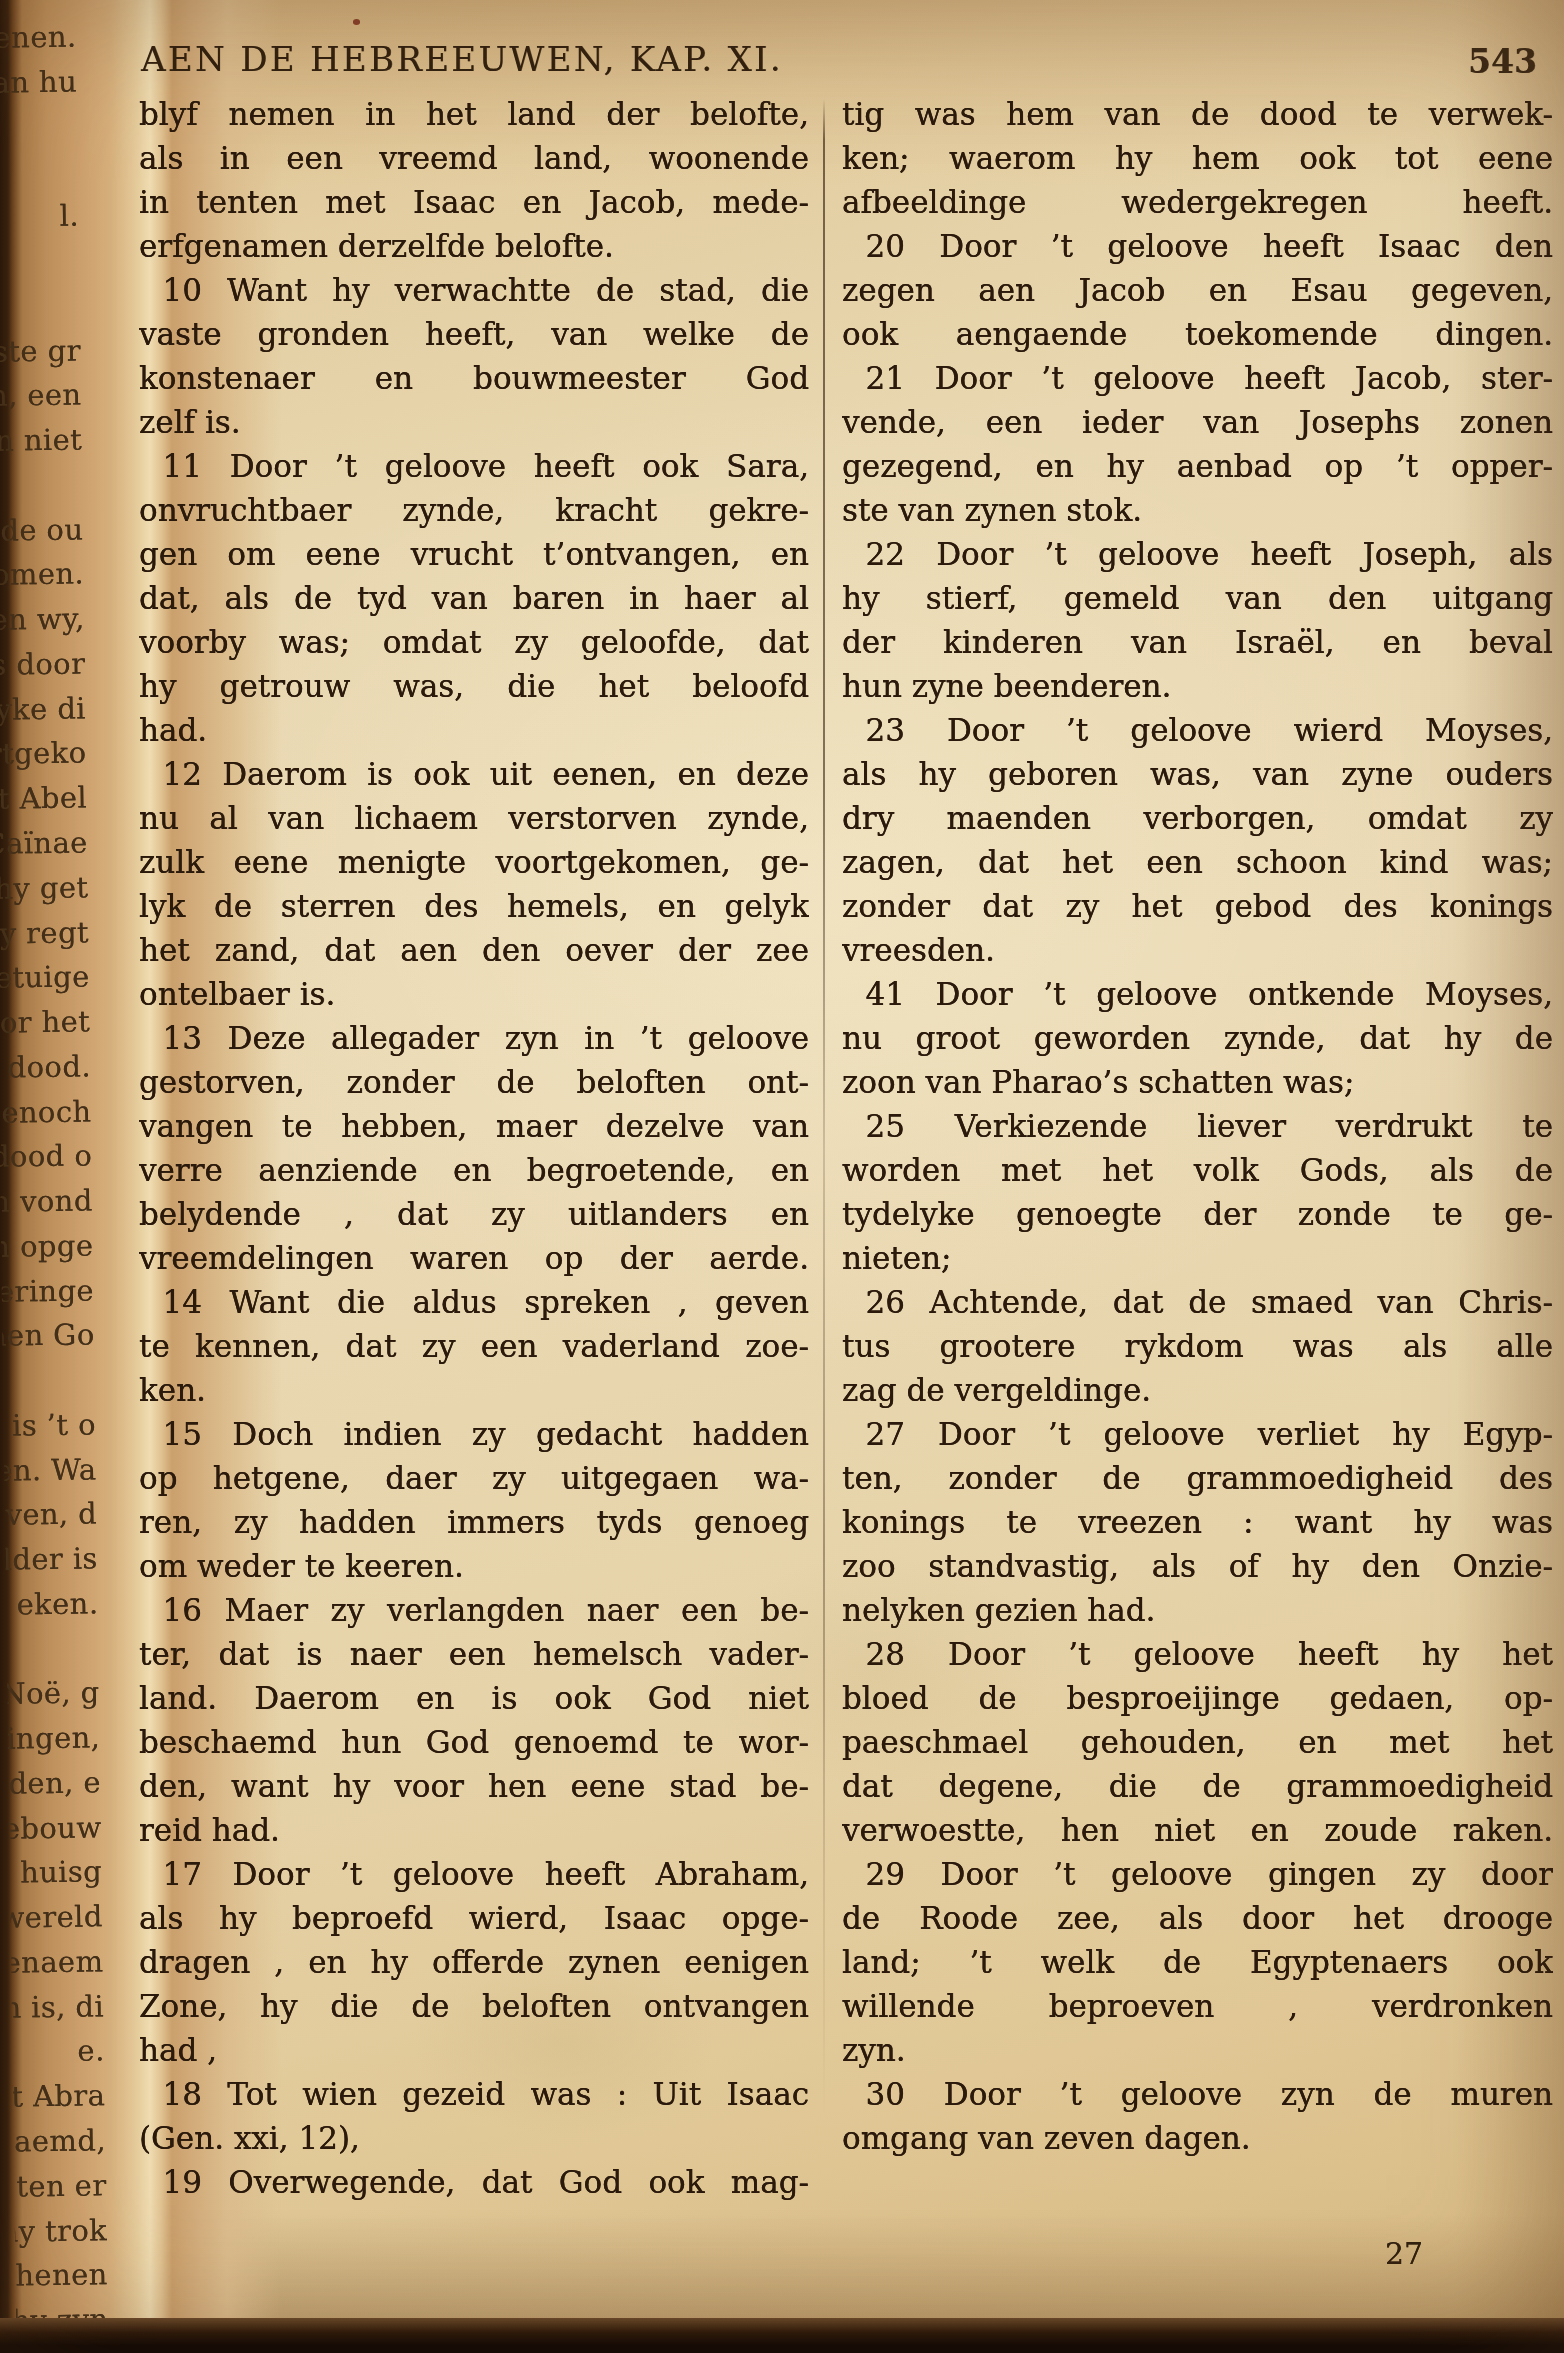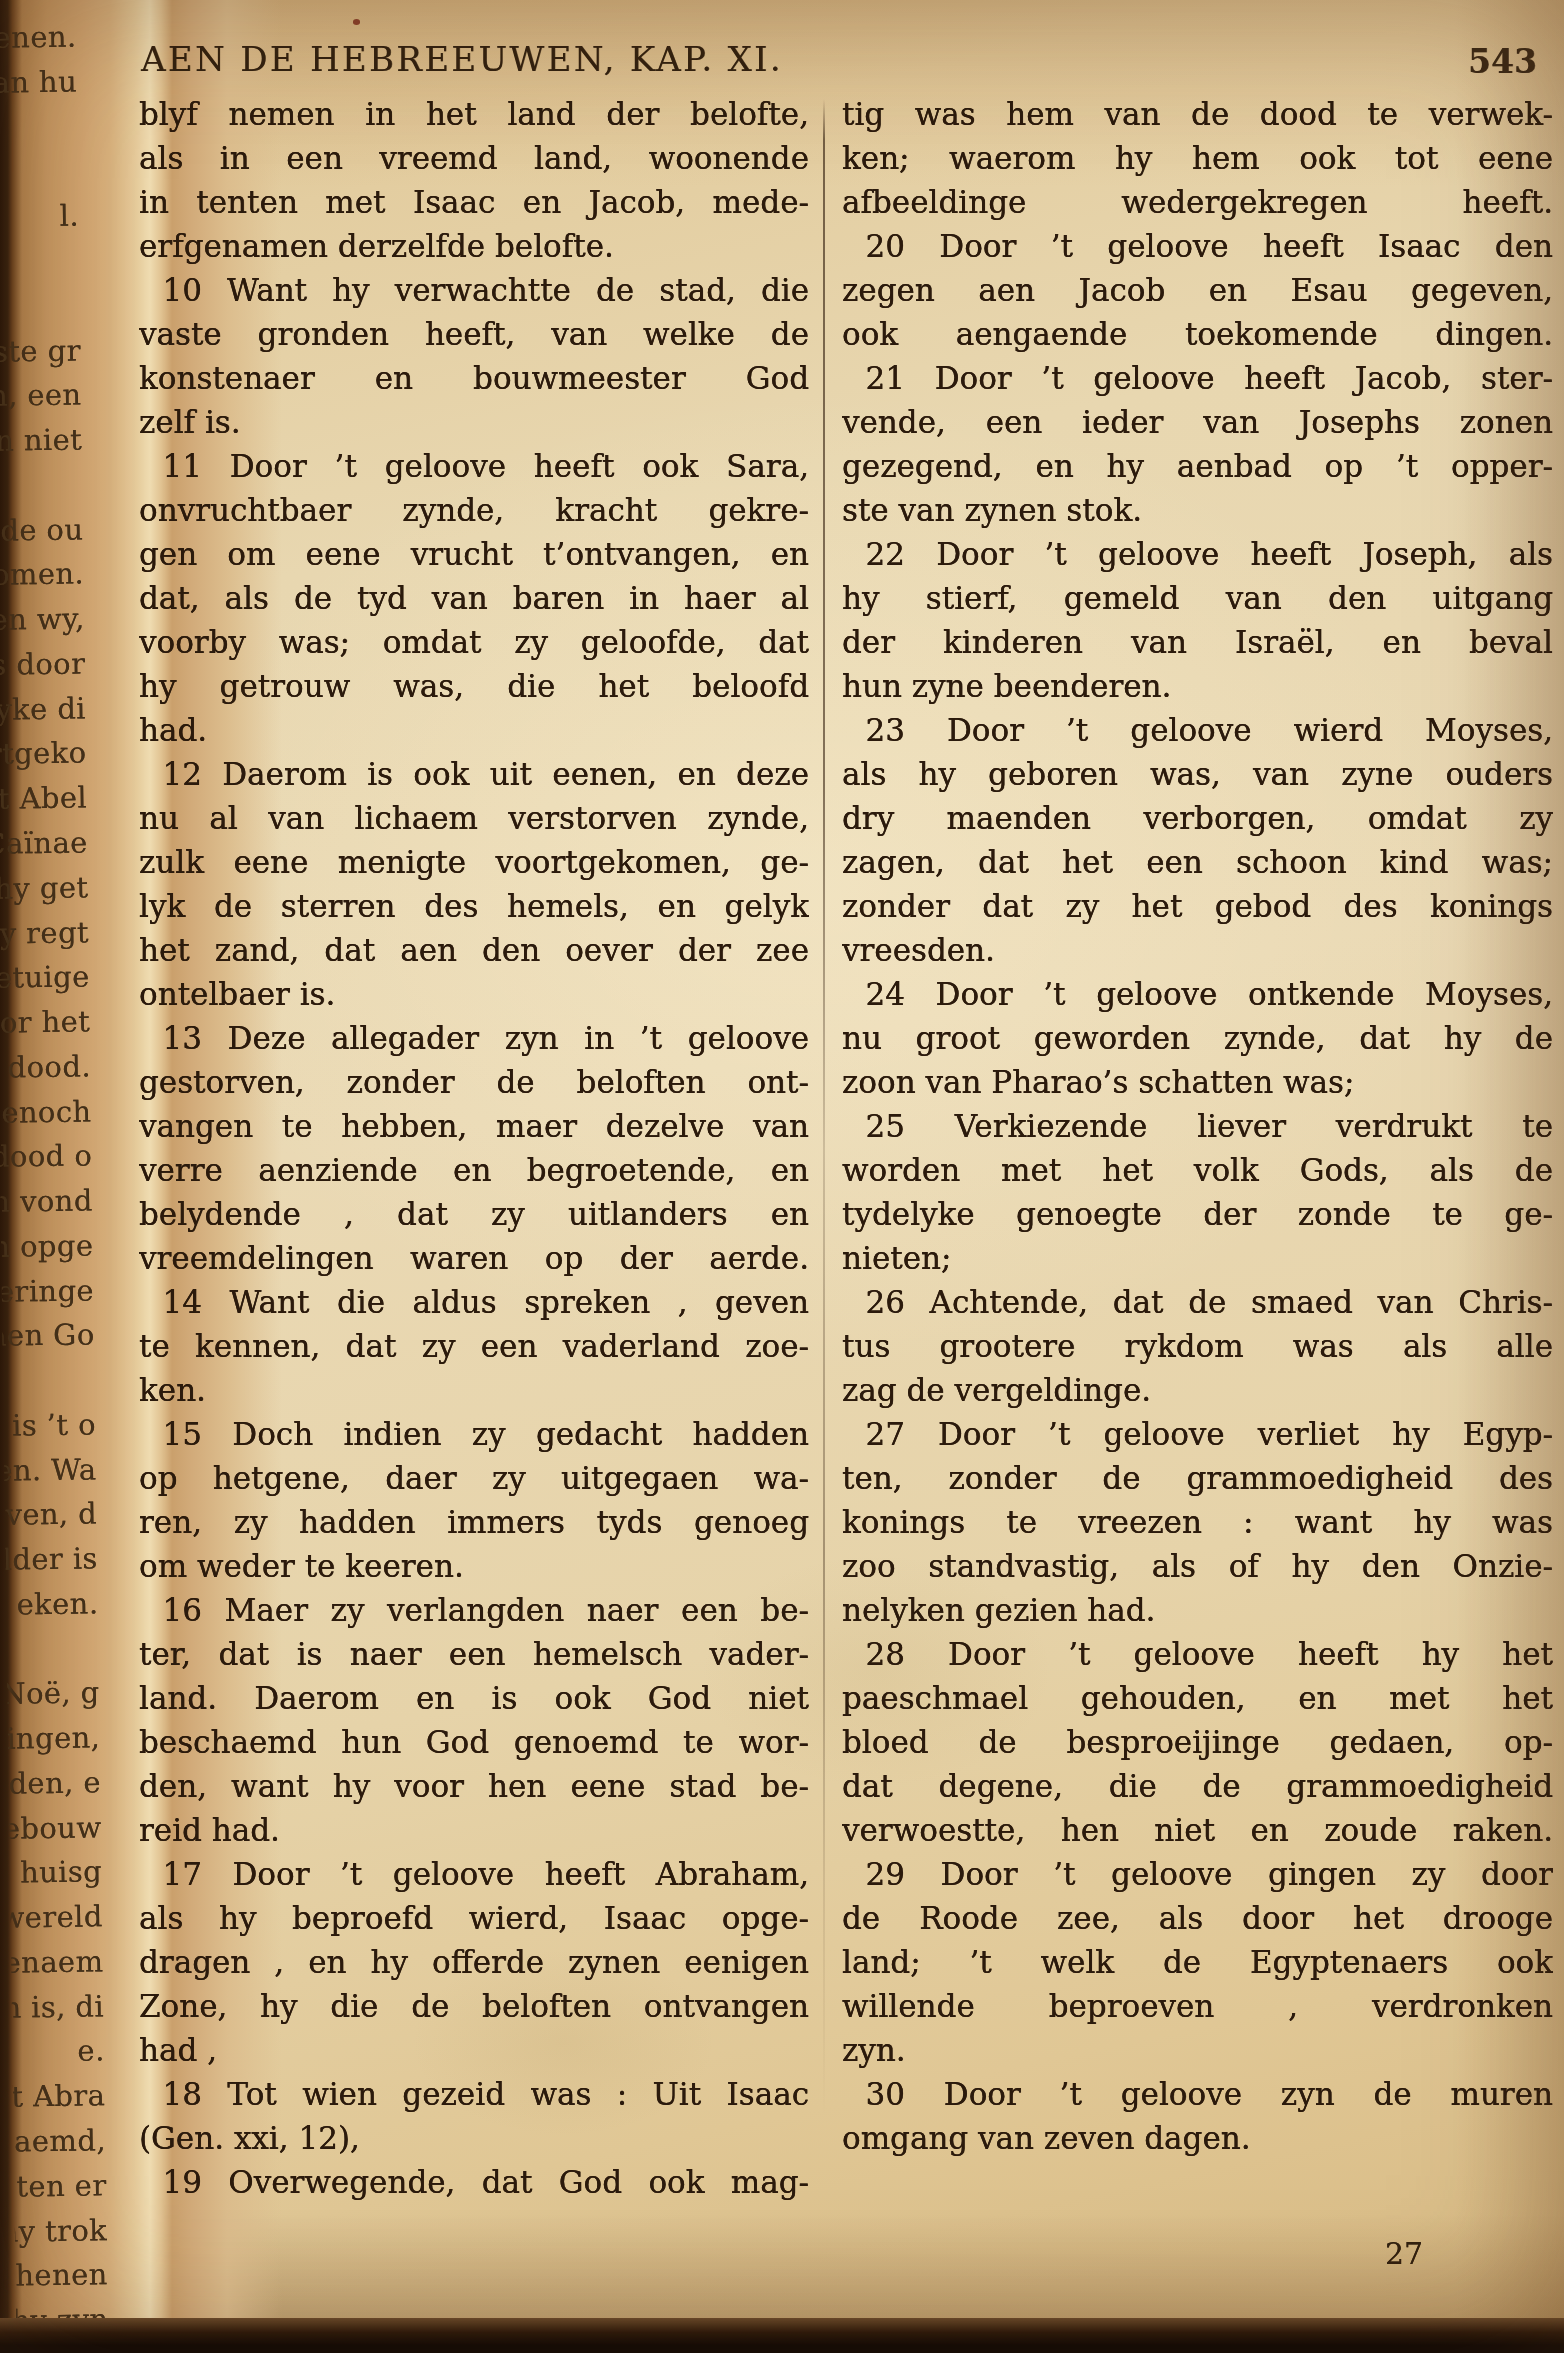--- a/index.html
+++ b/index.html
@@ -227,38 +227,38 @@
       <div class="line ind">22 Door ’t geloove heeft Joseph, als</div>
       <div class="line">hy stierf, gemeld van den uitgang</div>
       <div class="line">der kinderen van Israël, en beval</div>
       <div class="line noj">hun zyne beenderen.</div>
       <div class="line ind">23 Door ’t geloove wierd Moyses,</div>
       <div class="line">als hy geboren was, van zyne ouders</div>
       <div class="line">dry maenden verborgen, omdat zy</div>
       <div class="line">zagen, dat het een schoon kind was;</div>
       <div class="line">zonder dat zy het gebod des konings</div>
       <div class="line noj">vreesden.</div>
-      <div class="line ind">24 Door ’t geloove ontkende Moyses,</div>
+      <div class="line ind">41 Door ’t geloove ontkende Moyses,</div>
       <div class="line">nu groot geworden zynde, dat hy de</div>
       <div class="line noj">zoon van Pharao’s schatten was;</div>
       <div class="line ind">25 Verkiezende liever verdrukt te</div>
       <div class="line">worden met het volk Gods, als de</div>
       <div class="line">tydelyke genoegte der zonde te ge-</div>
       <div class="line noj">nieten;</div>
       <div class="line ind">26 Achtende, dat de smaed van Chris-</div>
       <div class="line">tus grootere rykdom was als alle</div>
       <div class="line noj">zag de vergeldinge.</div>
       <div class="line ind">27 Door ’t geloove verliet hy Egyp-</div>
       <div class="line">ten, zonder de grammoedigheid des</div>
       <div class="line">konings te vreezen : want hy was</div>
       <div class="line">zoo standvastig, als of hy den Onzie-</div>
       <div class="line noj">nelyken gezien had.</div>
       <div class="line ind">28 Door ’t geloove heeft hy het</div>
+      <div class="line">bloed de besproeijinge gedaen, op-</div>
       <div class="line">paeschmael gehouden, en met het</div>
-      <div class="line">bloed de besproeijinge gedaen, op-</div>
       <div class="line">dat degene, die de grammoedigheid</div>
       <div class="line">verwoestte, hen niet en zoude raken.</div>
       <div class="line ind">29 Door ’t geloove gingen zy door</div>
       <div class="line">de Roode zee, als door het drooge</div>
       <div class="line">land; ’t welk de Egyptenaers ook</div>
       <div class="line">willende beproeven , verdronken</div>
       <div class="line noj">zyn.</div>
       <div class="line ind">30 Door ’t geloove zyn de muren</div>
       <div class="line noj">omgang van zeven dagen.</div>
     </div>

